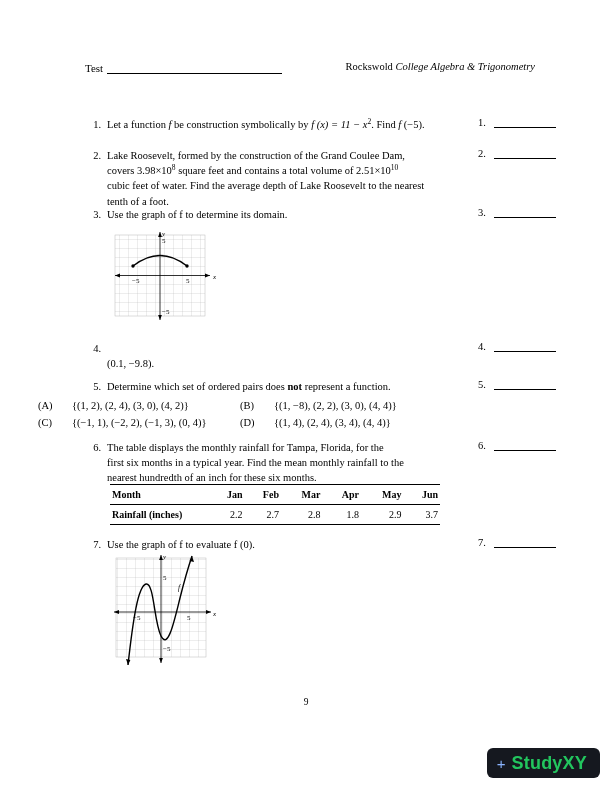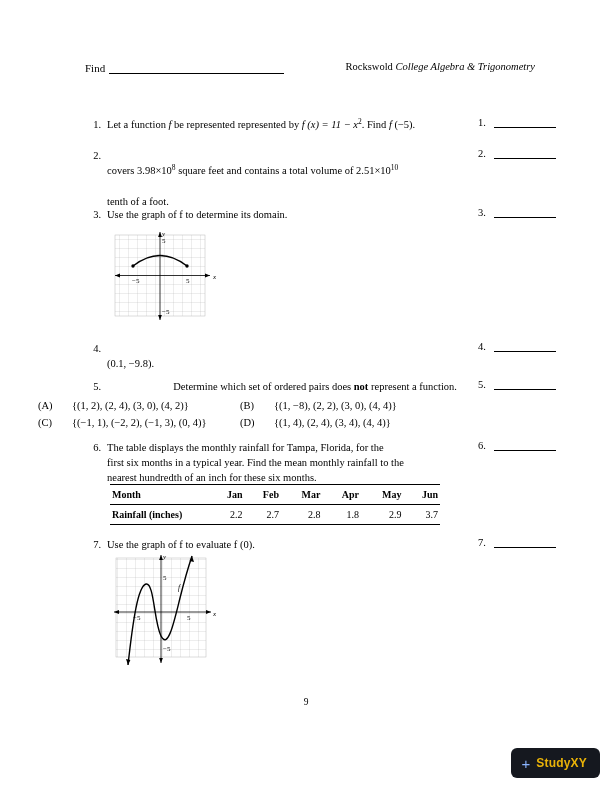--- a/index.html
+++ b/index.html
@@ -156,57 +156,57 @@
     padding: 0 13px 0 10px;
     gap: 6px;
   }
   .badge .plus {
     color: #8ab4ff;
     font-size: 15px;
     font-family: "Liberation Sans", sans-serif;
     line-height: 1;
   }
   .badge .btext {
-    color: #eab308;
+    color: #22c55e;
     font-family: "Liberation Sans", sans-serif;
-    font-size: 12px;
+    font-size: 18px;
     font-weight: bold;
     letter-spacing: 0.2px;
   }
 </style>
 </head>
 <body>
 
 <div class="page">
 
   <div class="header">
     <div class="name-line">
-      <span>Find</span><span class="name-rule"></span>
+      <span>Test</span><span class="name-rule"></span>
     </div>
     <div class="hdr-right">
       <div><span>Rockswold </span><span class="ital">College Algebra &amp; Trigonometry</span></div>
     </div>
   </div>
 
   <div class="problem" style="left:85px; top:117px; width:360px;">
     <span class="pnum">1.</span>
     <span class="ptext">
-      <span>Let a function </span><span class="ital">f</span><span> be represented represented by </span><span class="ital">f (x) = 11 − x</span><sup>2</sup><span>. Find </span><span class="ital">f</span><span> (−5).</span>
+      <span>Let a function </span><span class="ital">f</span><span> be construction symbolically by </span><span class="ital">f (x) = 11 − x</span><sup>2</sup><span>. Find </span><span class="ital">f</span><span> (−5).</span>
     </span>
   </div>
   <div class="ansnum" style="left:478px; top:117px;">
     <span class="lbl">1.</span><span class="ansrule"></span>
   </div>
 
   <div class="problem" style="left:85px; top:148px; width:370px;">
     <span class="pnum">2.</span>
     <span class="ptext" style="width:345px;">
-      <br>
+      <span>Lake Roosevelt, formed by the construction of the Grand Coulee Dam,</span><br>
       <span>covers </span><span>3.98×10</span><sup>8</sup><span> square feet and contains a total volume of </span><span>2.51×10</span><sup>10</sup><br>
-      <br>
+      <span>cubic feet of water. Find the average depth of Lake Roosevelt to the nearest</span><br>
       <span>tenth of a foot.</span>
     </span>
   </div>
   <div class="ansnum" style="left:478px; top:148px;">
     <span class="lbl">2.</span><span class="ansrule"></span>
   </div>
 
   <div class="problem" style="left:85px; top:207px; width:360px;">
     <span class="pnum">3.</span>
     <span class="ptext">Use the graph of f to determine its domain.</span>
@@ -251,21 +251,21 @@
       <br>
       <span>(0.1, −9.8).</span>
     </span>
   </div>
   <div class="ansnum" style="left:478px; top:341px;">
     <span class="lbl">4.</span><span class="ansrule"></span>
   </div>
 
   <div class="problem" style="left:85px; top:379px; width:380px;">
     <span class="pnum">5.</span>
-    <span class="ptext" style="width:350px;text-align:right;">
+    <span class="ptext" style="width:350px;">
       <span>Determine which set of ordered pairs does </span><span class="bold">not</span><span> represent a function.</span>
     </span>
   </div>
   <div class="ansnum" style="left:478px; top:379px;">
     <span class="lbl">5.</span><span class="ansrule"></span>
   </div>
 
   <div class="choices" style="top:400px;">
     <div class="choice-row">
       <span class="ch-a">(A)</span>

